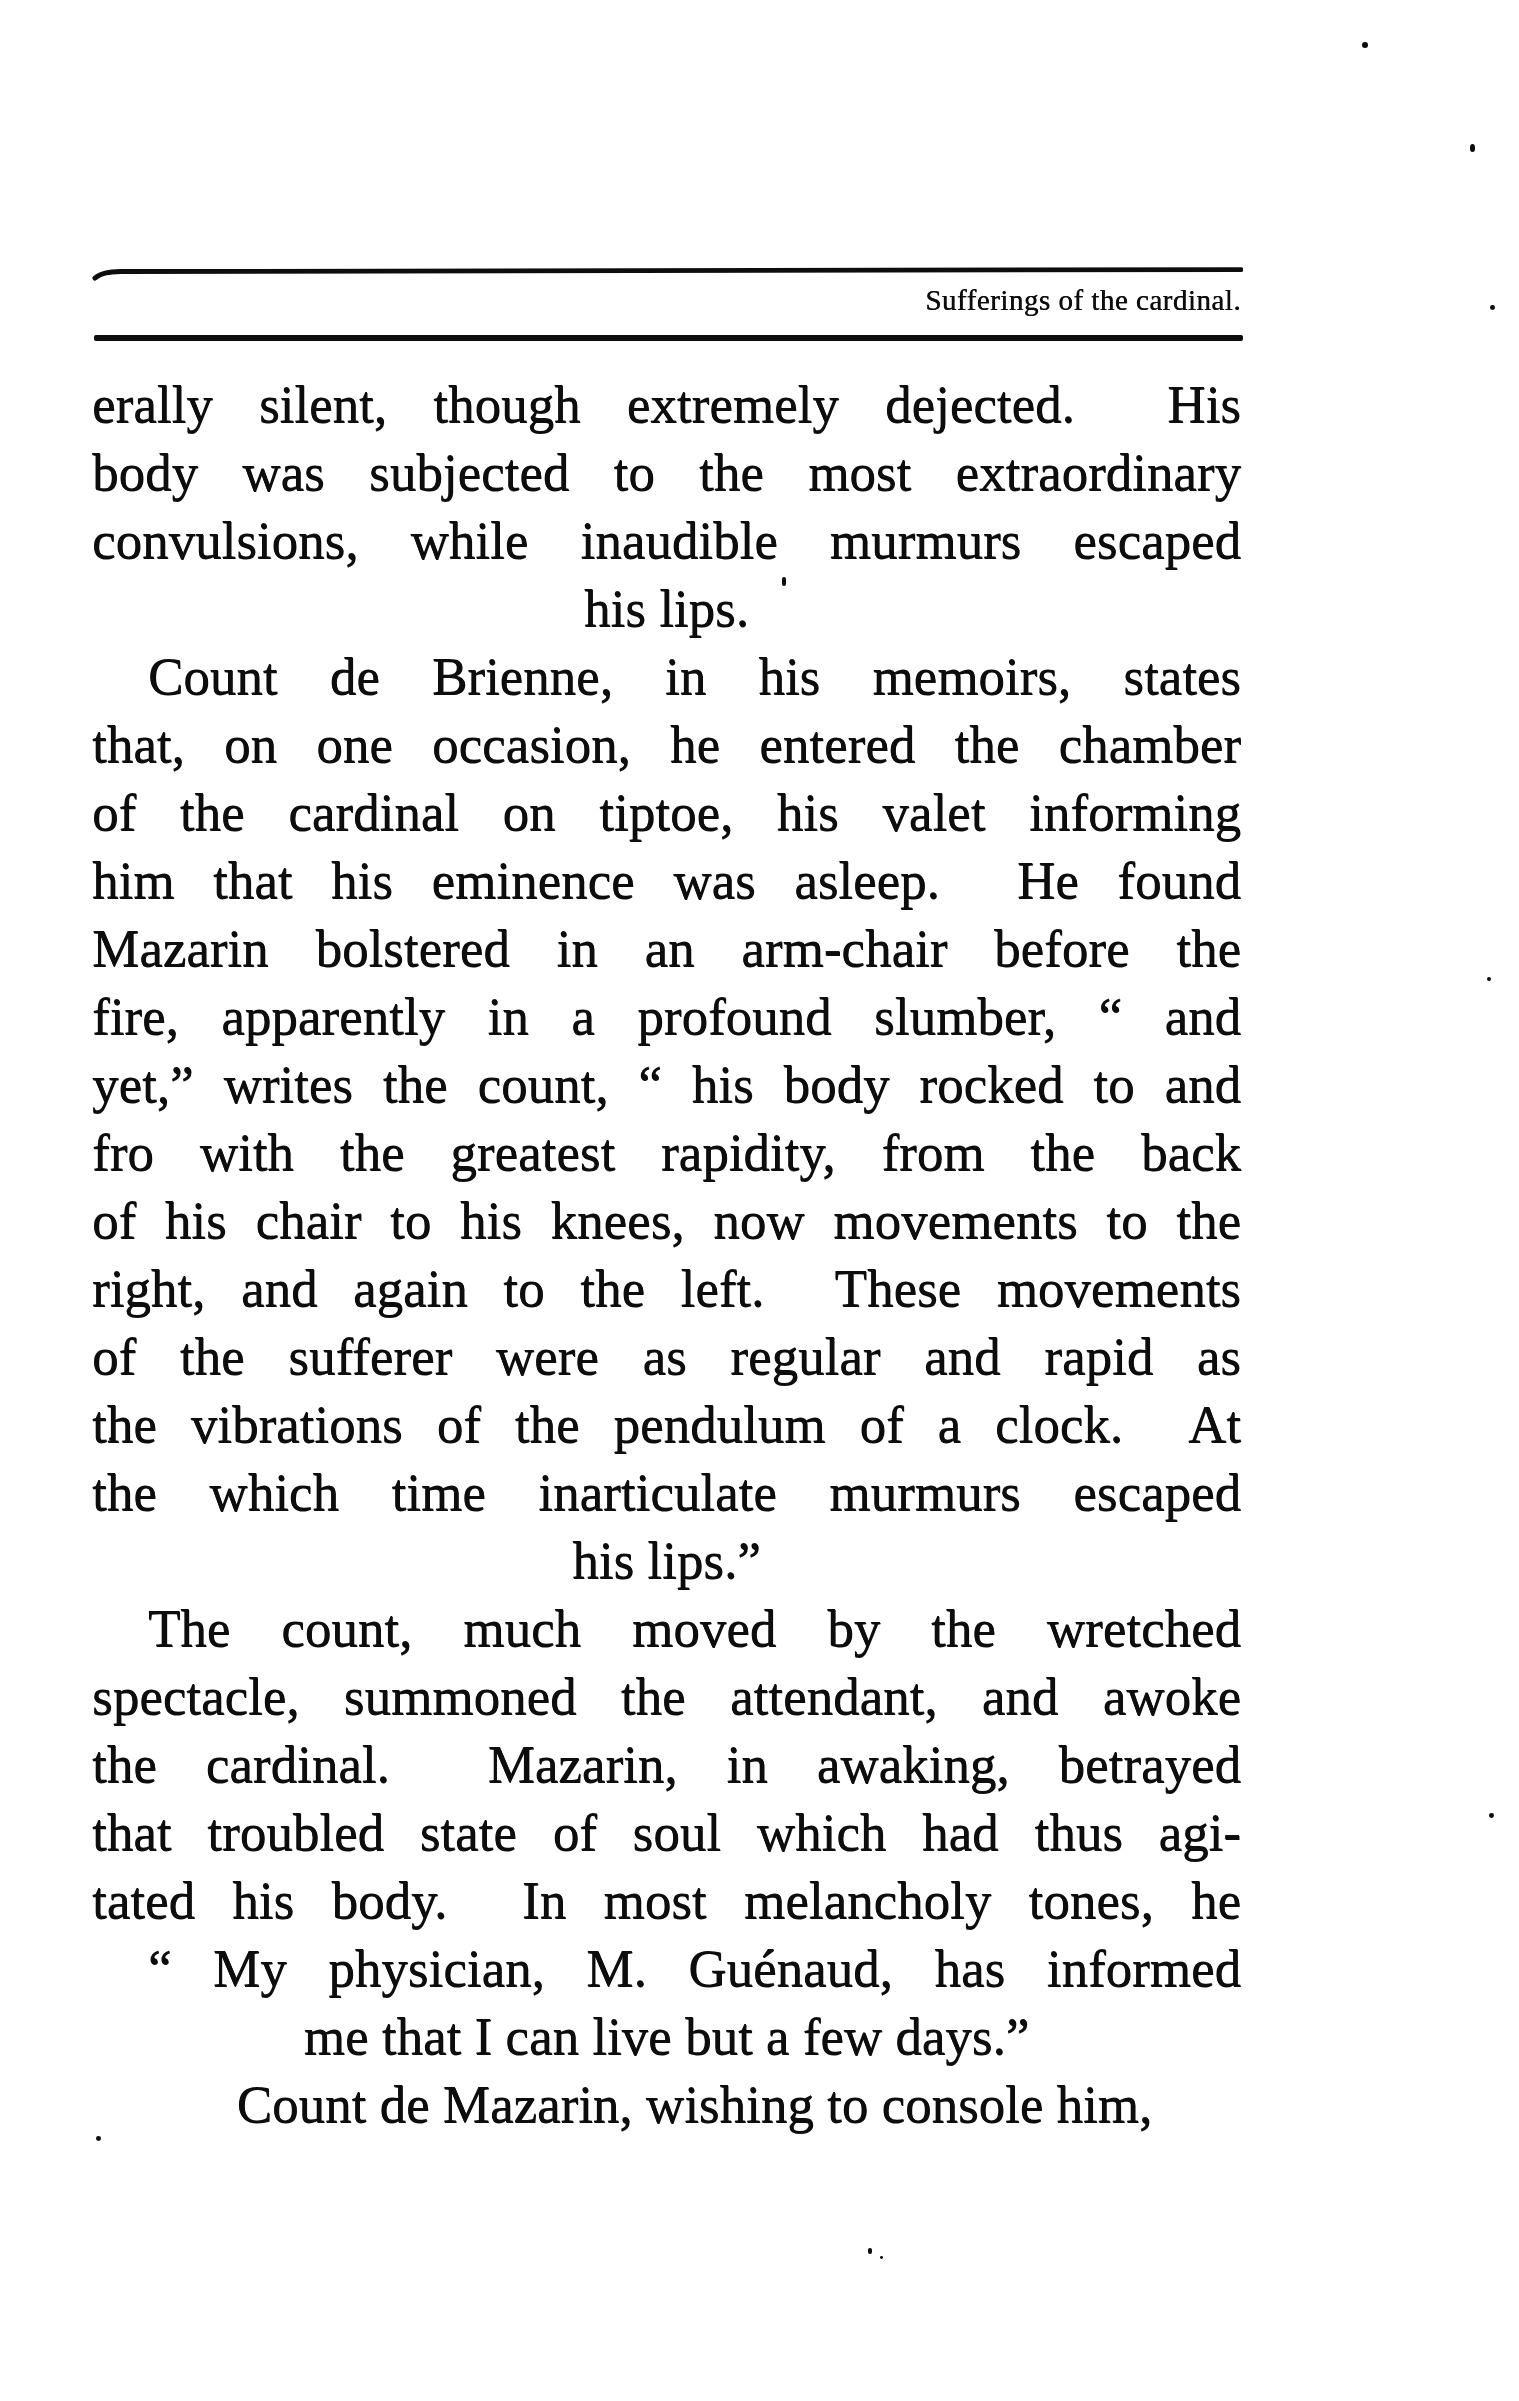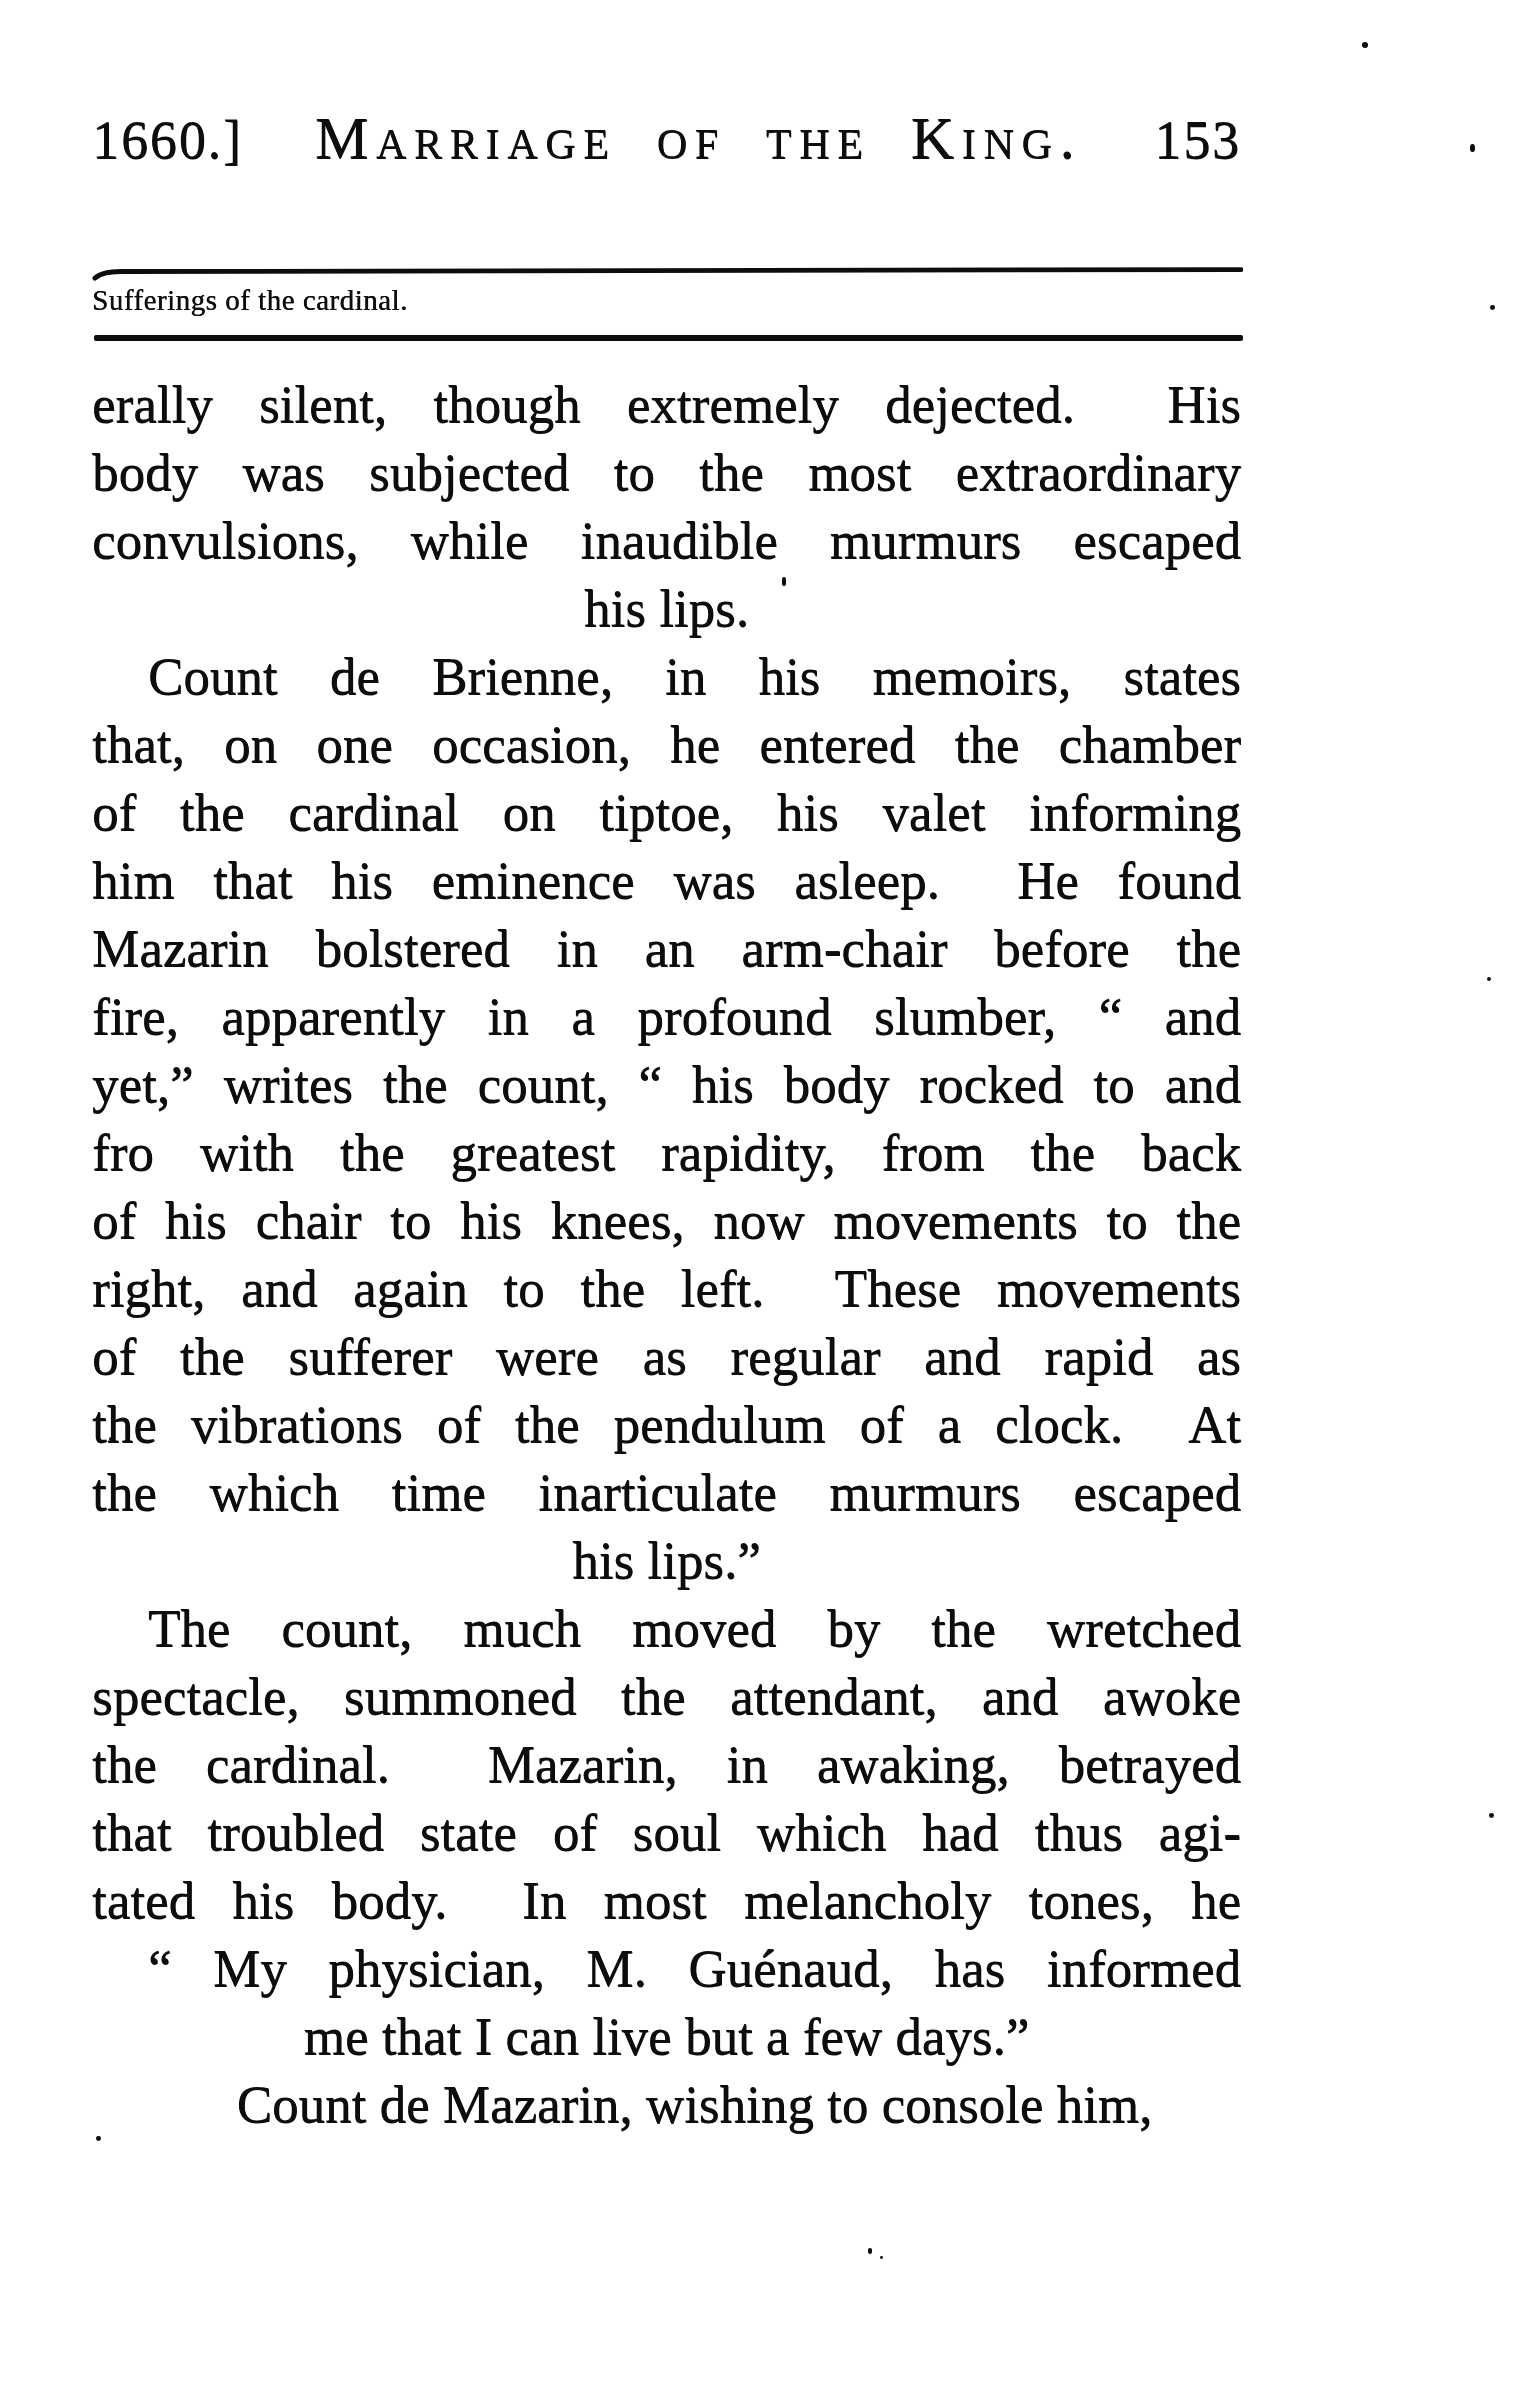--- a/index.html
+++ b/index.html
@@ -38,21 +38,21 @@
   }
   
   .rule1{position:absolute;left:92px;top:261px;width:1151px;height:21px;}
   .rule2{
     position:absolute;left:94px;top:335px;width:1149px;height:5.8px;
     background:var(--ink);border-radius:1.9px;
   }
   
   .subheading{
     position:absolute;left:92px;top:284px;width:1149px;
-    text-align:left;
+    text-align:right;
     font-size:29px;
     letter-spacing:0.5px;
     text-shadow:0.4px 0.4px 0 currentColor;
   }
   
   .body-text{
     position:absolute;left:92px;top:370px;width:1149px;
     font-size:53px;
     line-height:68px;
     text-shadow:0.5px 0.5px 0 currentColor;
@@ -61,25 +61,20 @@
   .line.j{text-align:justify;text-align-last:justify;}
   .line.ind{padding-left:56px;box-sizing:border-box;}
   
   .speck{position:absolute;background:var(--ink);border-radius:50%;}
 </style>
 </head>
 <body>
 
 <div class="page">
 
-  <div class="header">
-    <span class="hdr-year">1660.]</span>
-    <span class="hdr-title">Marriage of the King.</span>
-    <span class="hdr-page">153</span>
-  </div>
 
   <svg class="rule1" viewBox="0 0 1192 22" preserveAspectRatio="none">
     <path d="M 1190 9 L 30 11 C 18 11.5 10 12 3 18" fill="none" stroke="#0d0d0d" stroke-width="5" stroke-linecap="round"></path>
   </svg>
 
   <div class="subheading">Sufferings of the cardinal.</div>
 
   <div class="rule2"></div>
 
   <div class="body-text">

